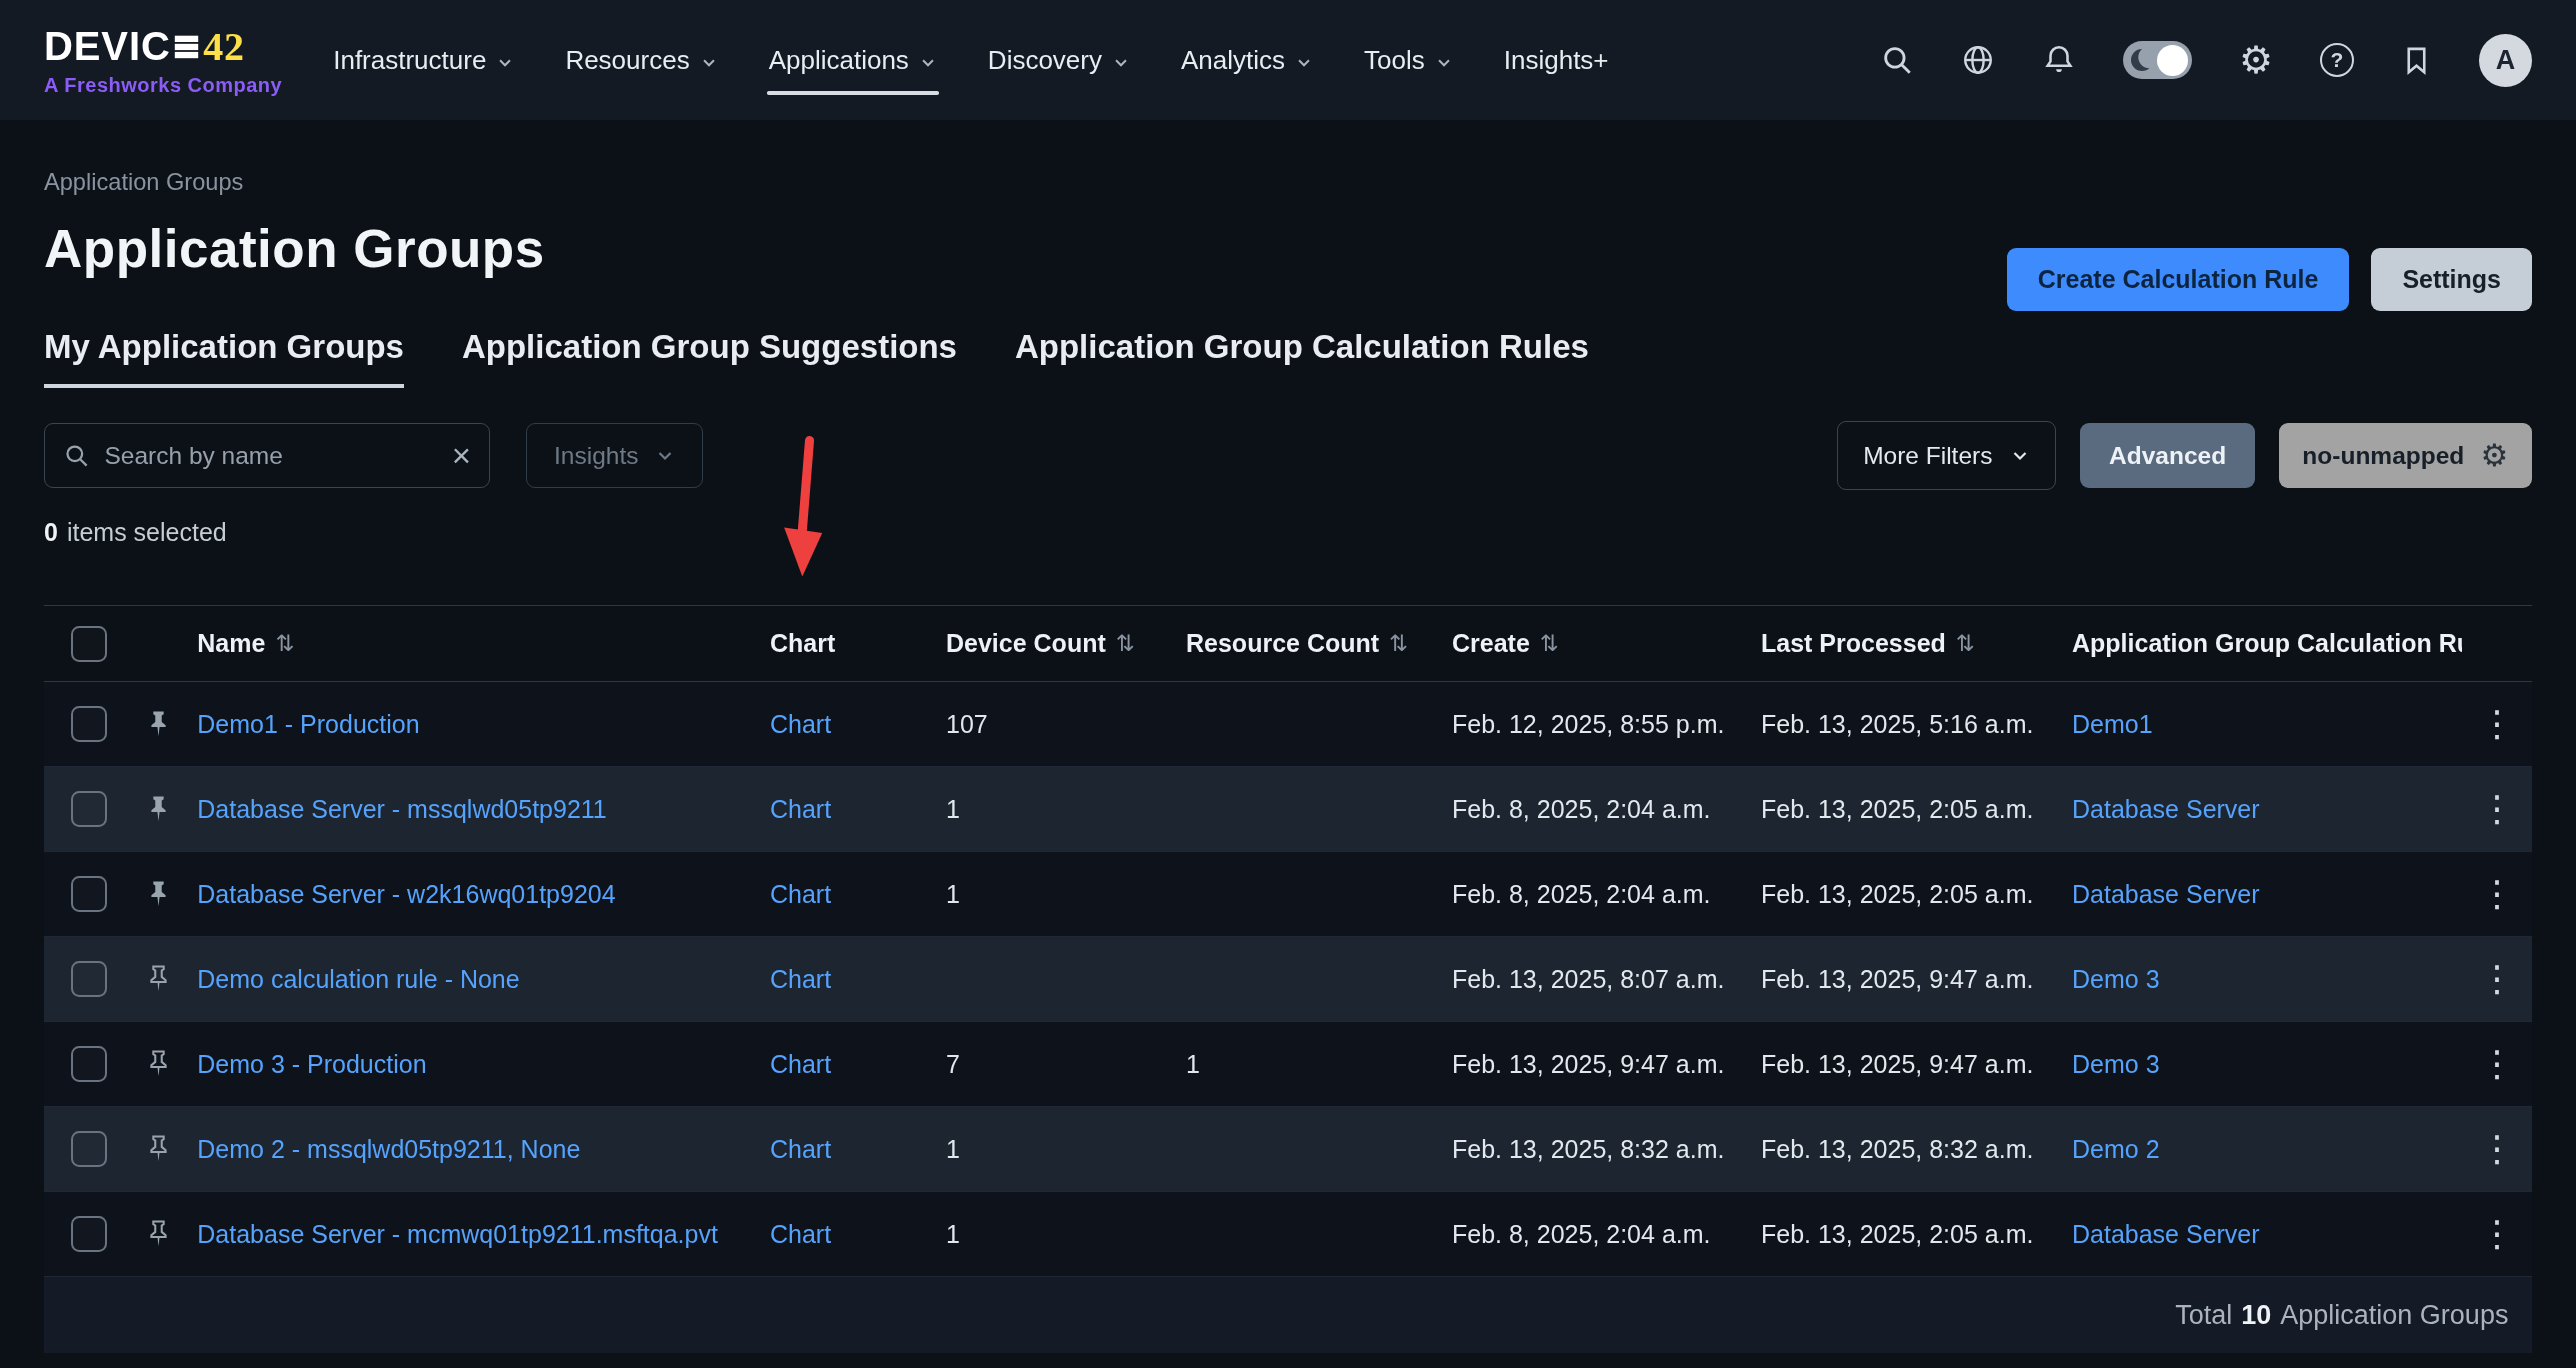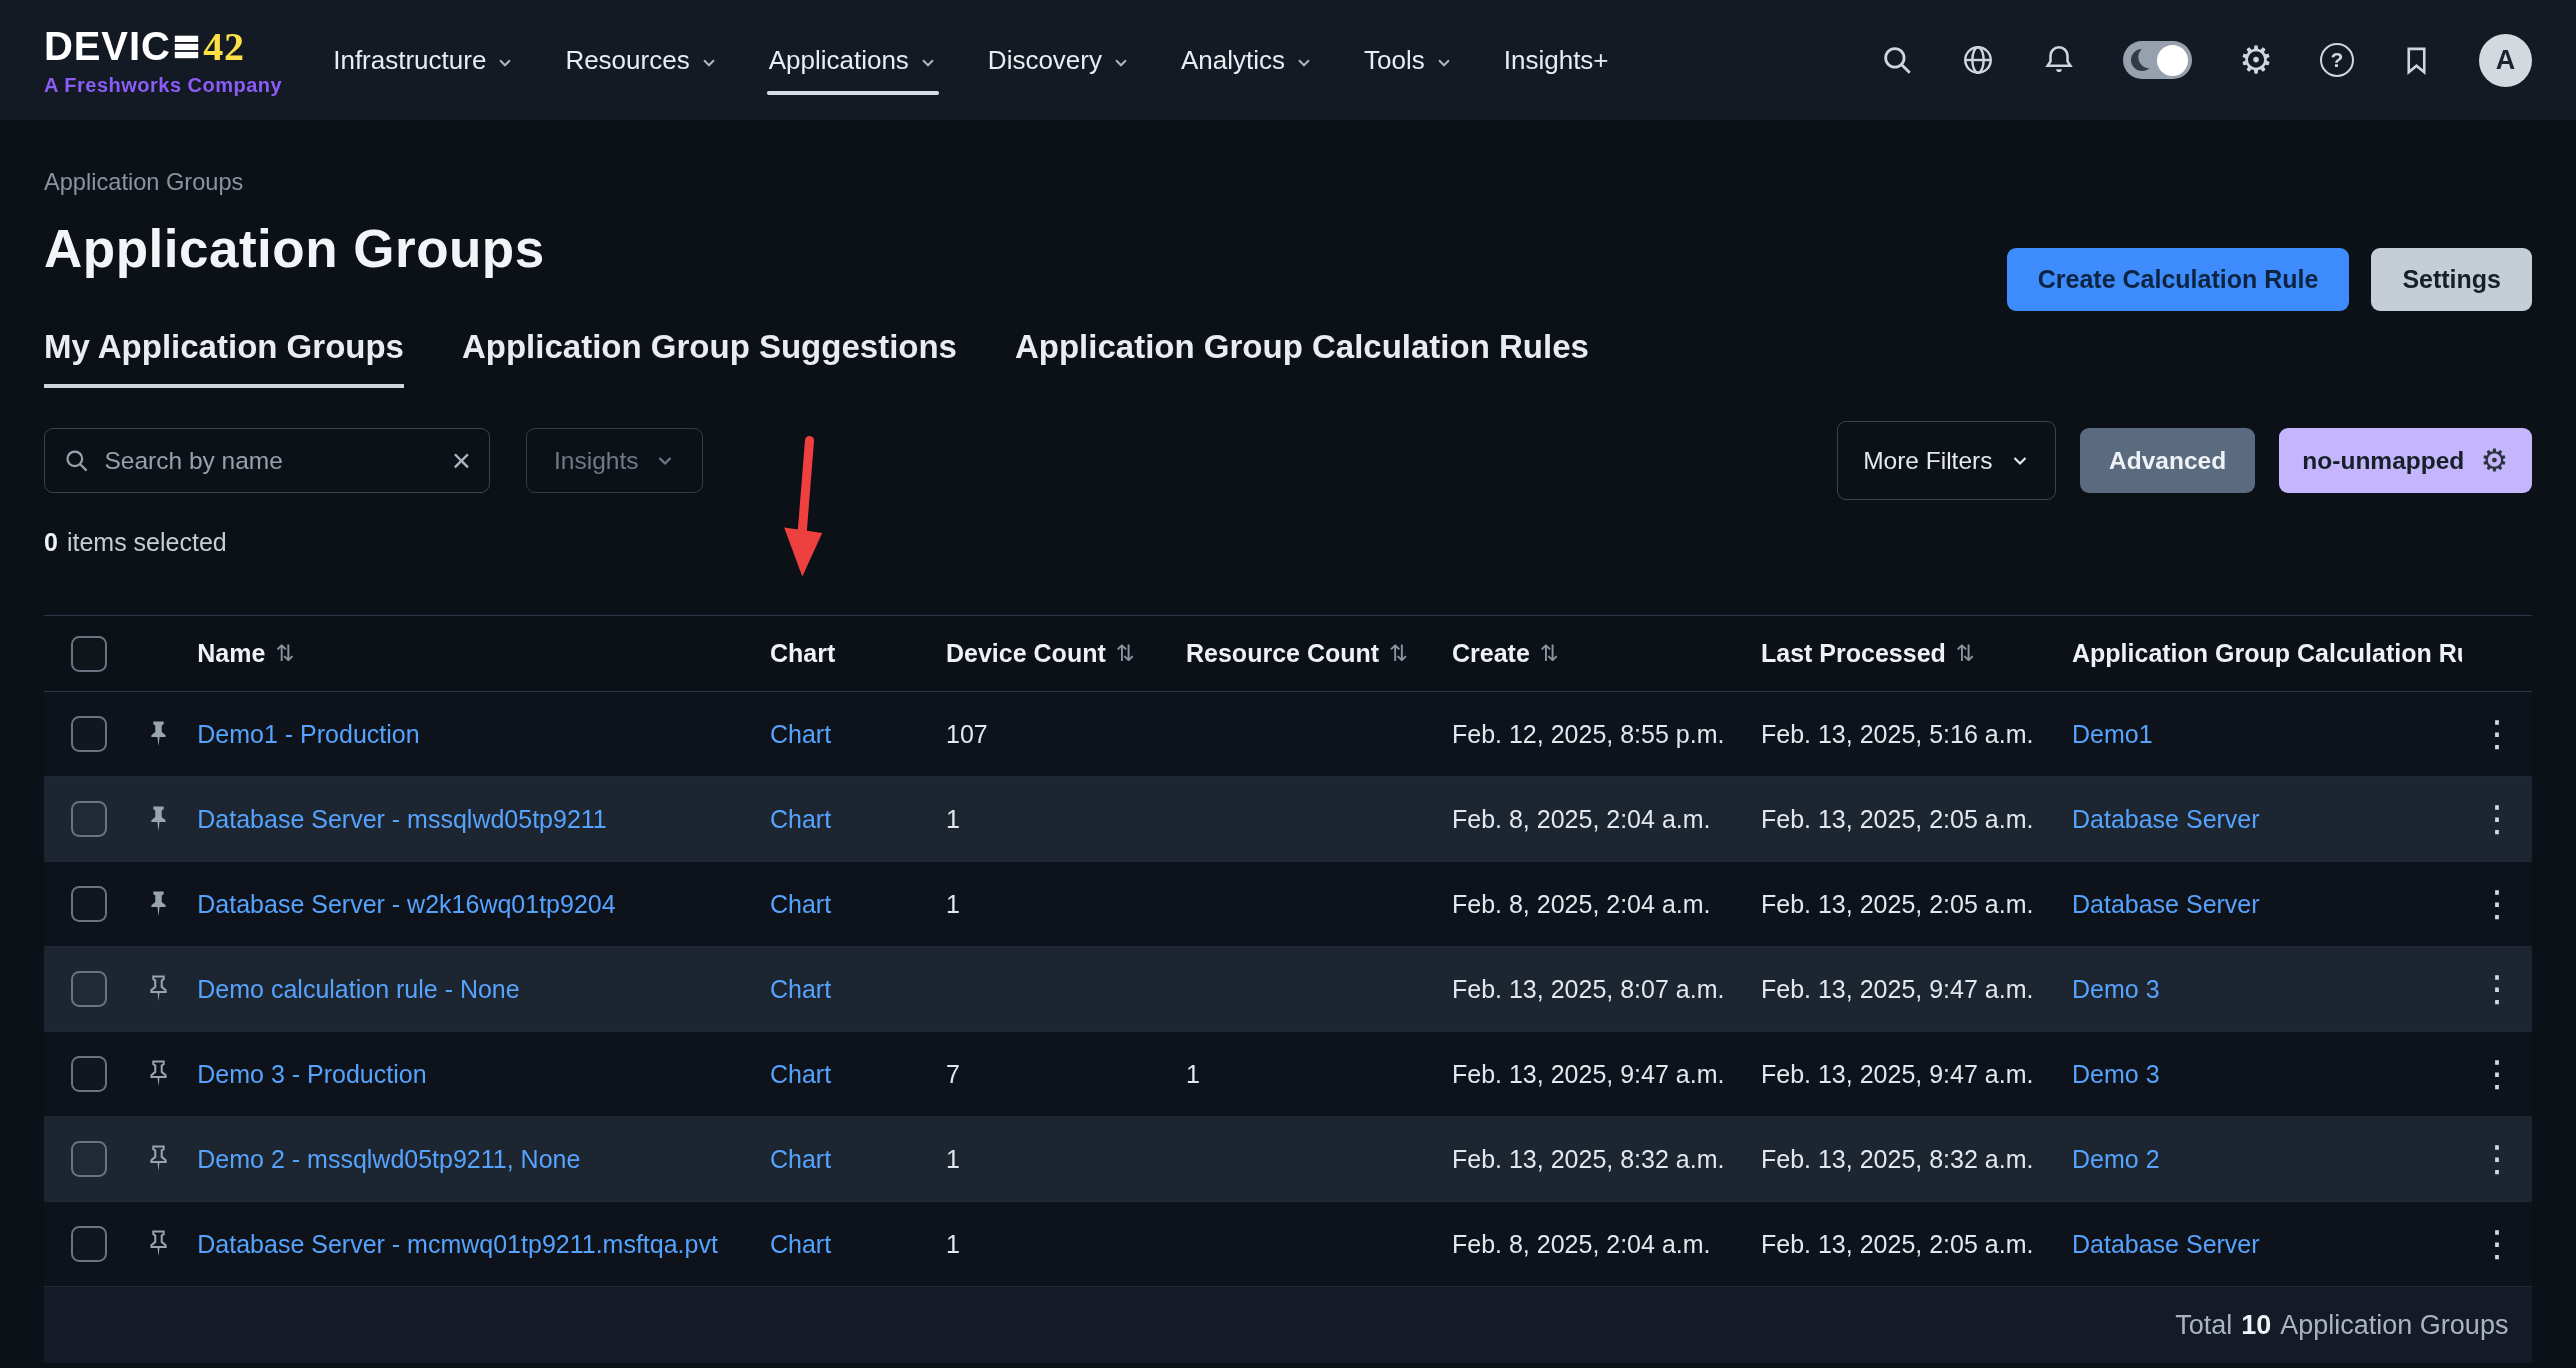--- a/index.html
+++ b/index.html
@@ -56,23 +56,23 @@
   .tab.active { border-bottom-color: #cfd6de; }
 
   
   .toolbar { display: flex; align-items: center; padding: 0 44px; margin-top: 33px; }
   .search-box { width: 446px; height: 65px; border: 1.8px solid #3a4553; border-radius: 9px; display: flex; align-items: center; gap: 14.5px; padding: 0 18px; background: transparent; }
   .search-box input { flex: 1; min-width: 0; background: transparent; border: none; outline: none; color: #dfe5ea; font-size: 24.5px; font-family: inherit; }
   .search-box input::placeholder { color: #97a1ac; }
   .clear-x { font-size: 33px; color: #aab4bf; cursor: pointer; line-height: 1; }
   .actions-btn { margin-left: 36px; height: 65px; border: 1.8px solid #313c49; border-radius: 9px; display: flex; align-items: center; gap: 16.3px; padding: 0 27px; color: #6f7a86; font-size: 24.5px; background: transparent; cursor: default; }
   .toolbar-right { margin-left: auto; display: flex; align-items: center; gap: 23.6px; }
-  .more-filters { height: 79px; border: 1.8px solid #3a4553; border-radius: 9px; padding: 0 25px; display: flex; align-items: center; gap: 18px; font-size: 24.5px; color: #e4e9ee; background: transparent; cursor: pointer; }
+  .more-filters { height: 69px; border: 1.8px solid #3a4553; border-radius: 9px; padding: 0 25px; display: flex; align-items: center; gap: 18px; font-size: 24.5px; color: #e4e9ee; background: transparent; cursor: pointer; }
   .advanced { height: 65px; border-radius: 9px; background: #5a6b80; color: #eef2f6; font-size: 24.5px; font-weight: bold; padding: 0 29px; display: flex; align-items: center; cursor: pointer; }
-  .saved-filter { height: 65px; border-radius: 9px; background: #c4b5fd; color: #171f29; font-size: 24.5px; font-weight: bold; padding: 0 23.6px; display: flex; align-items: center; gap: 16.3px; cursor: pointer; }
+  .saved-filter { height: 65px; border-radius: 9px; background: #a3a3a3; color: #171f29; font-size: 24.5px; font-weight: bold; padding: 0 23.6px; display: flex; align-items: center; gap: 16.3px; cursor: pointer; }
   .saved-filter .gear-glyph { font-size: 31px; font-weight: normal; color: #2a323c; }
 
   .selection { padding: 0 44px; margin-top: 28px; font-size: 25px; color: #c6cdd5; display: flex; gap: 9px; }
   .selection .sel-count { color: #f0f3f6; font-weight: bold; }
 
   
   .table { margin: 58px 44px 0; }
   .grid {
     display: grid;
     grid-template-columns: 63px 63px 580px 176px 240px 266px 309px 311px 390px 1fr;

